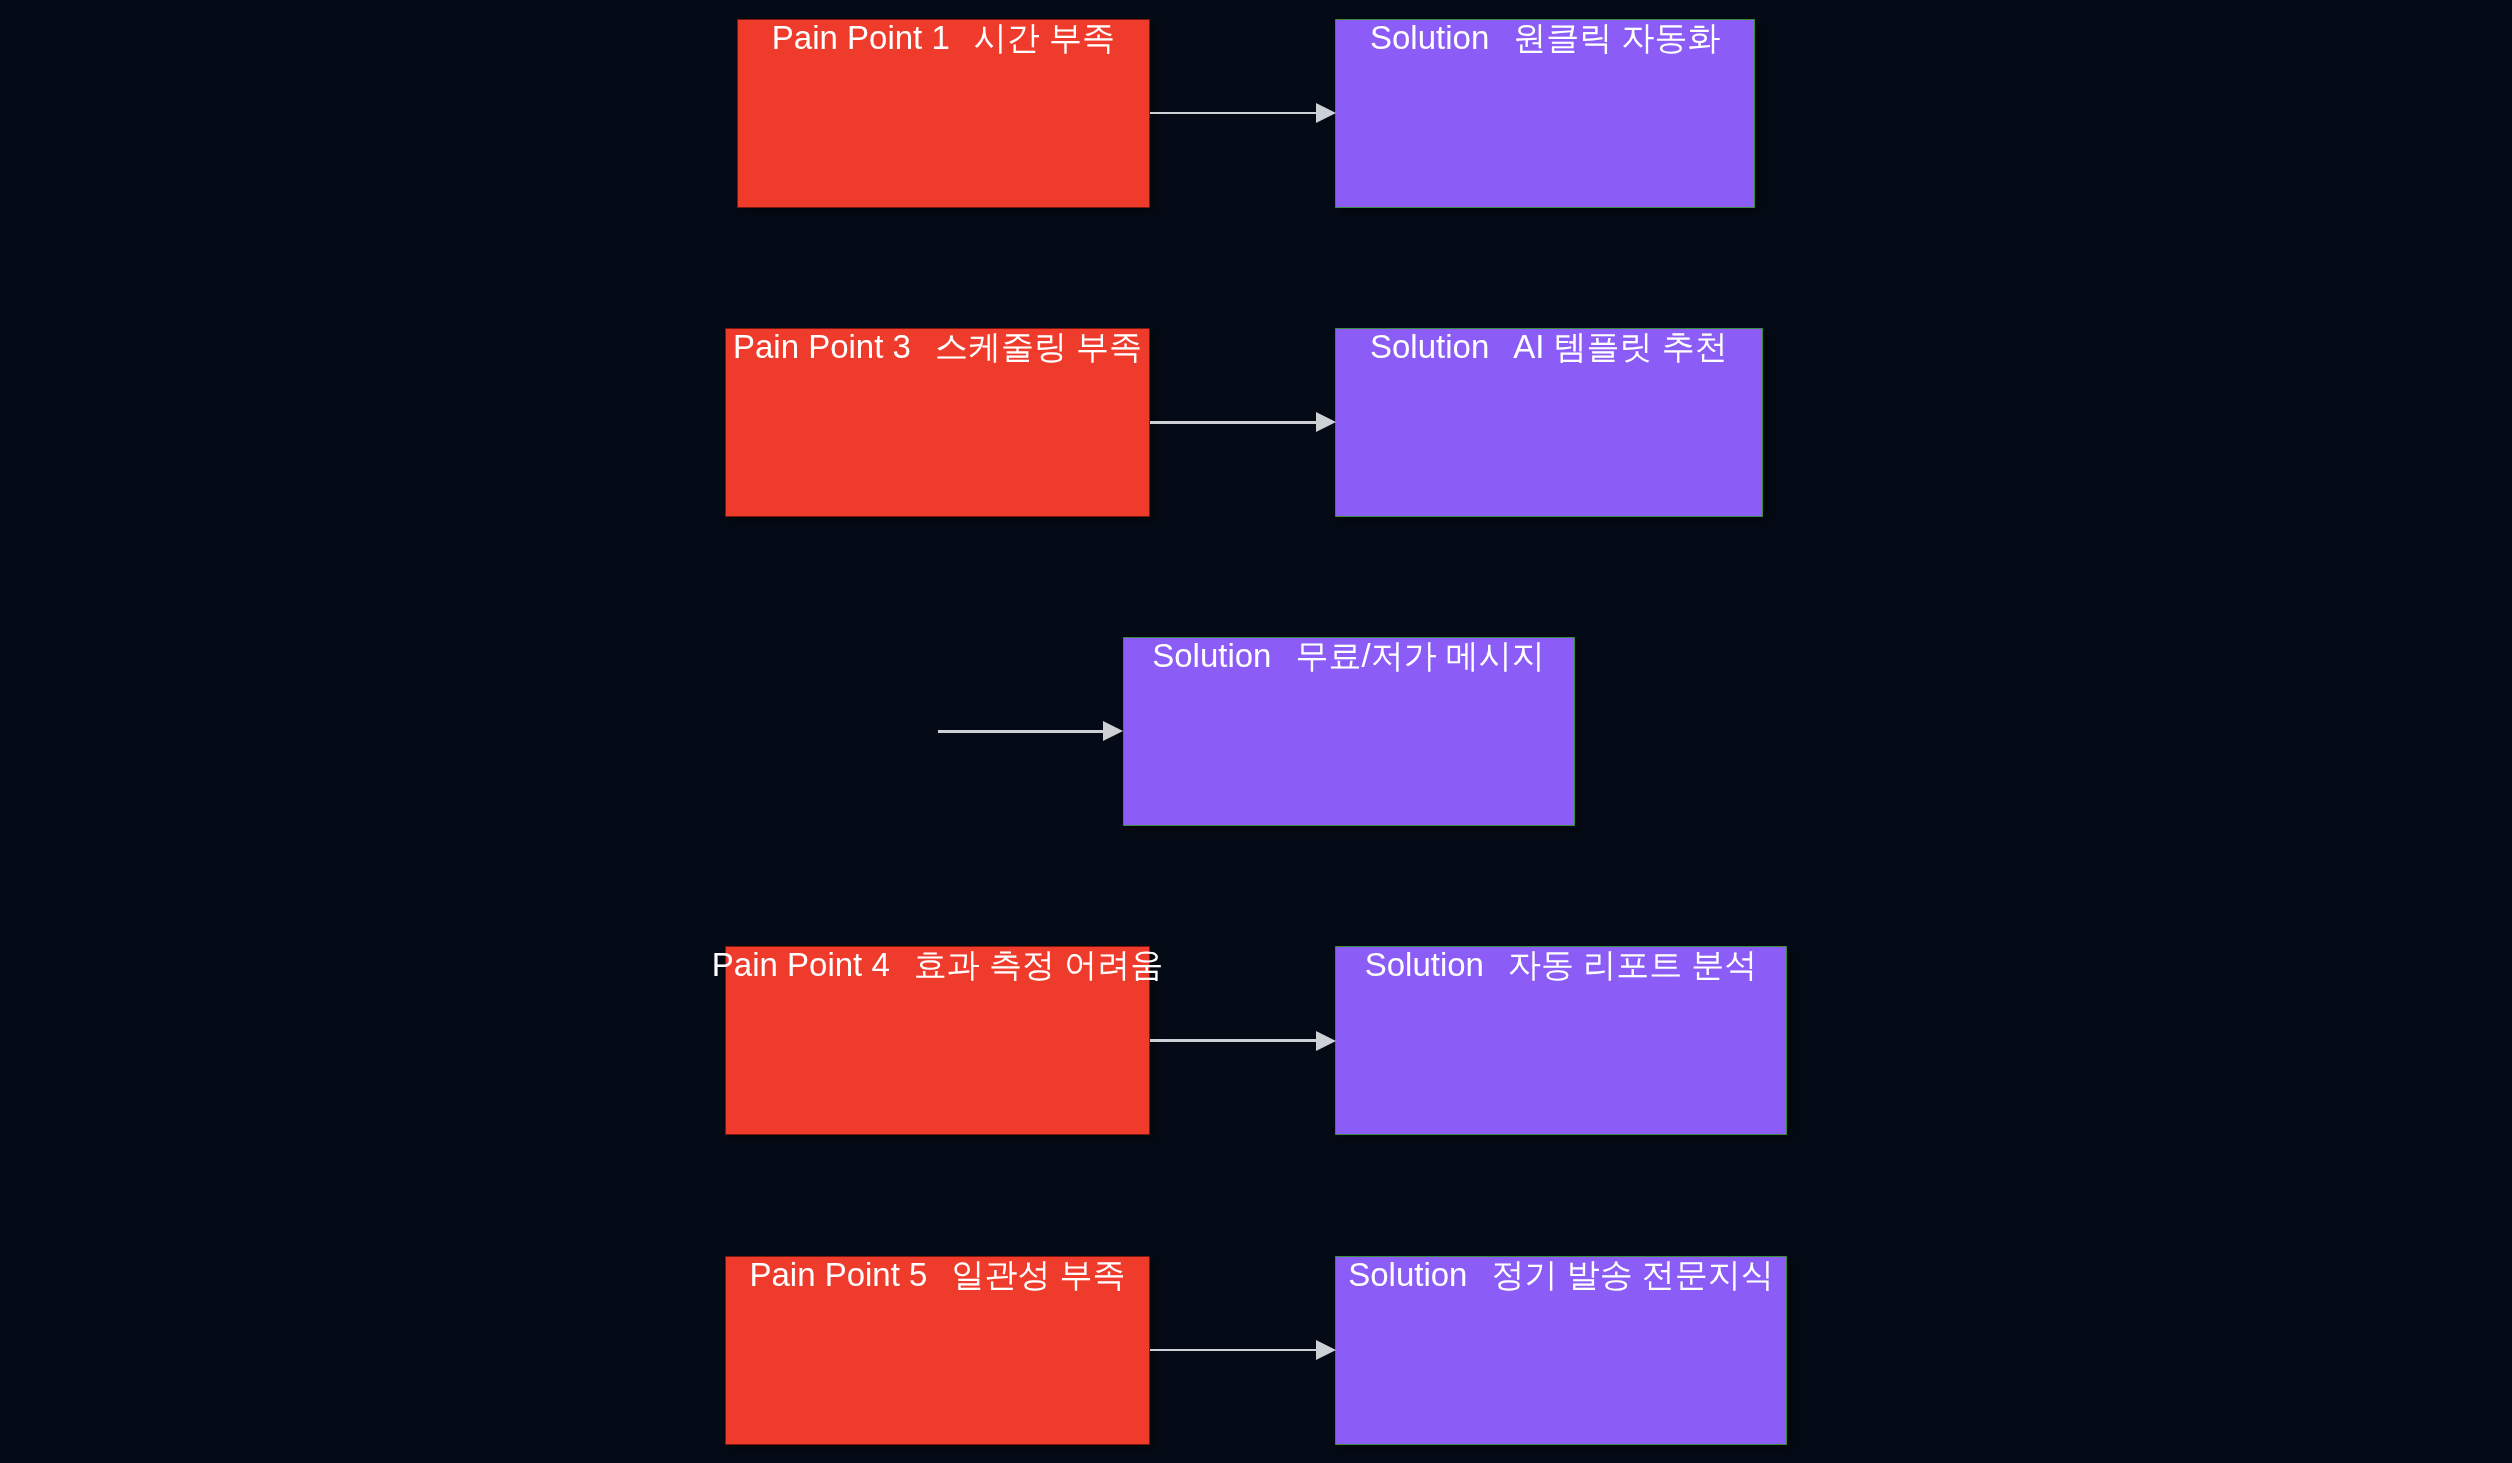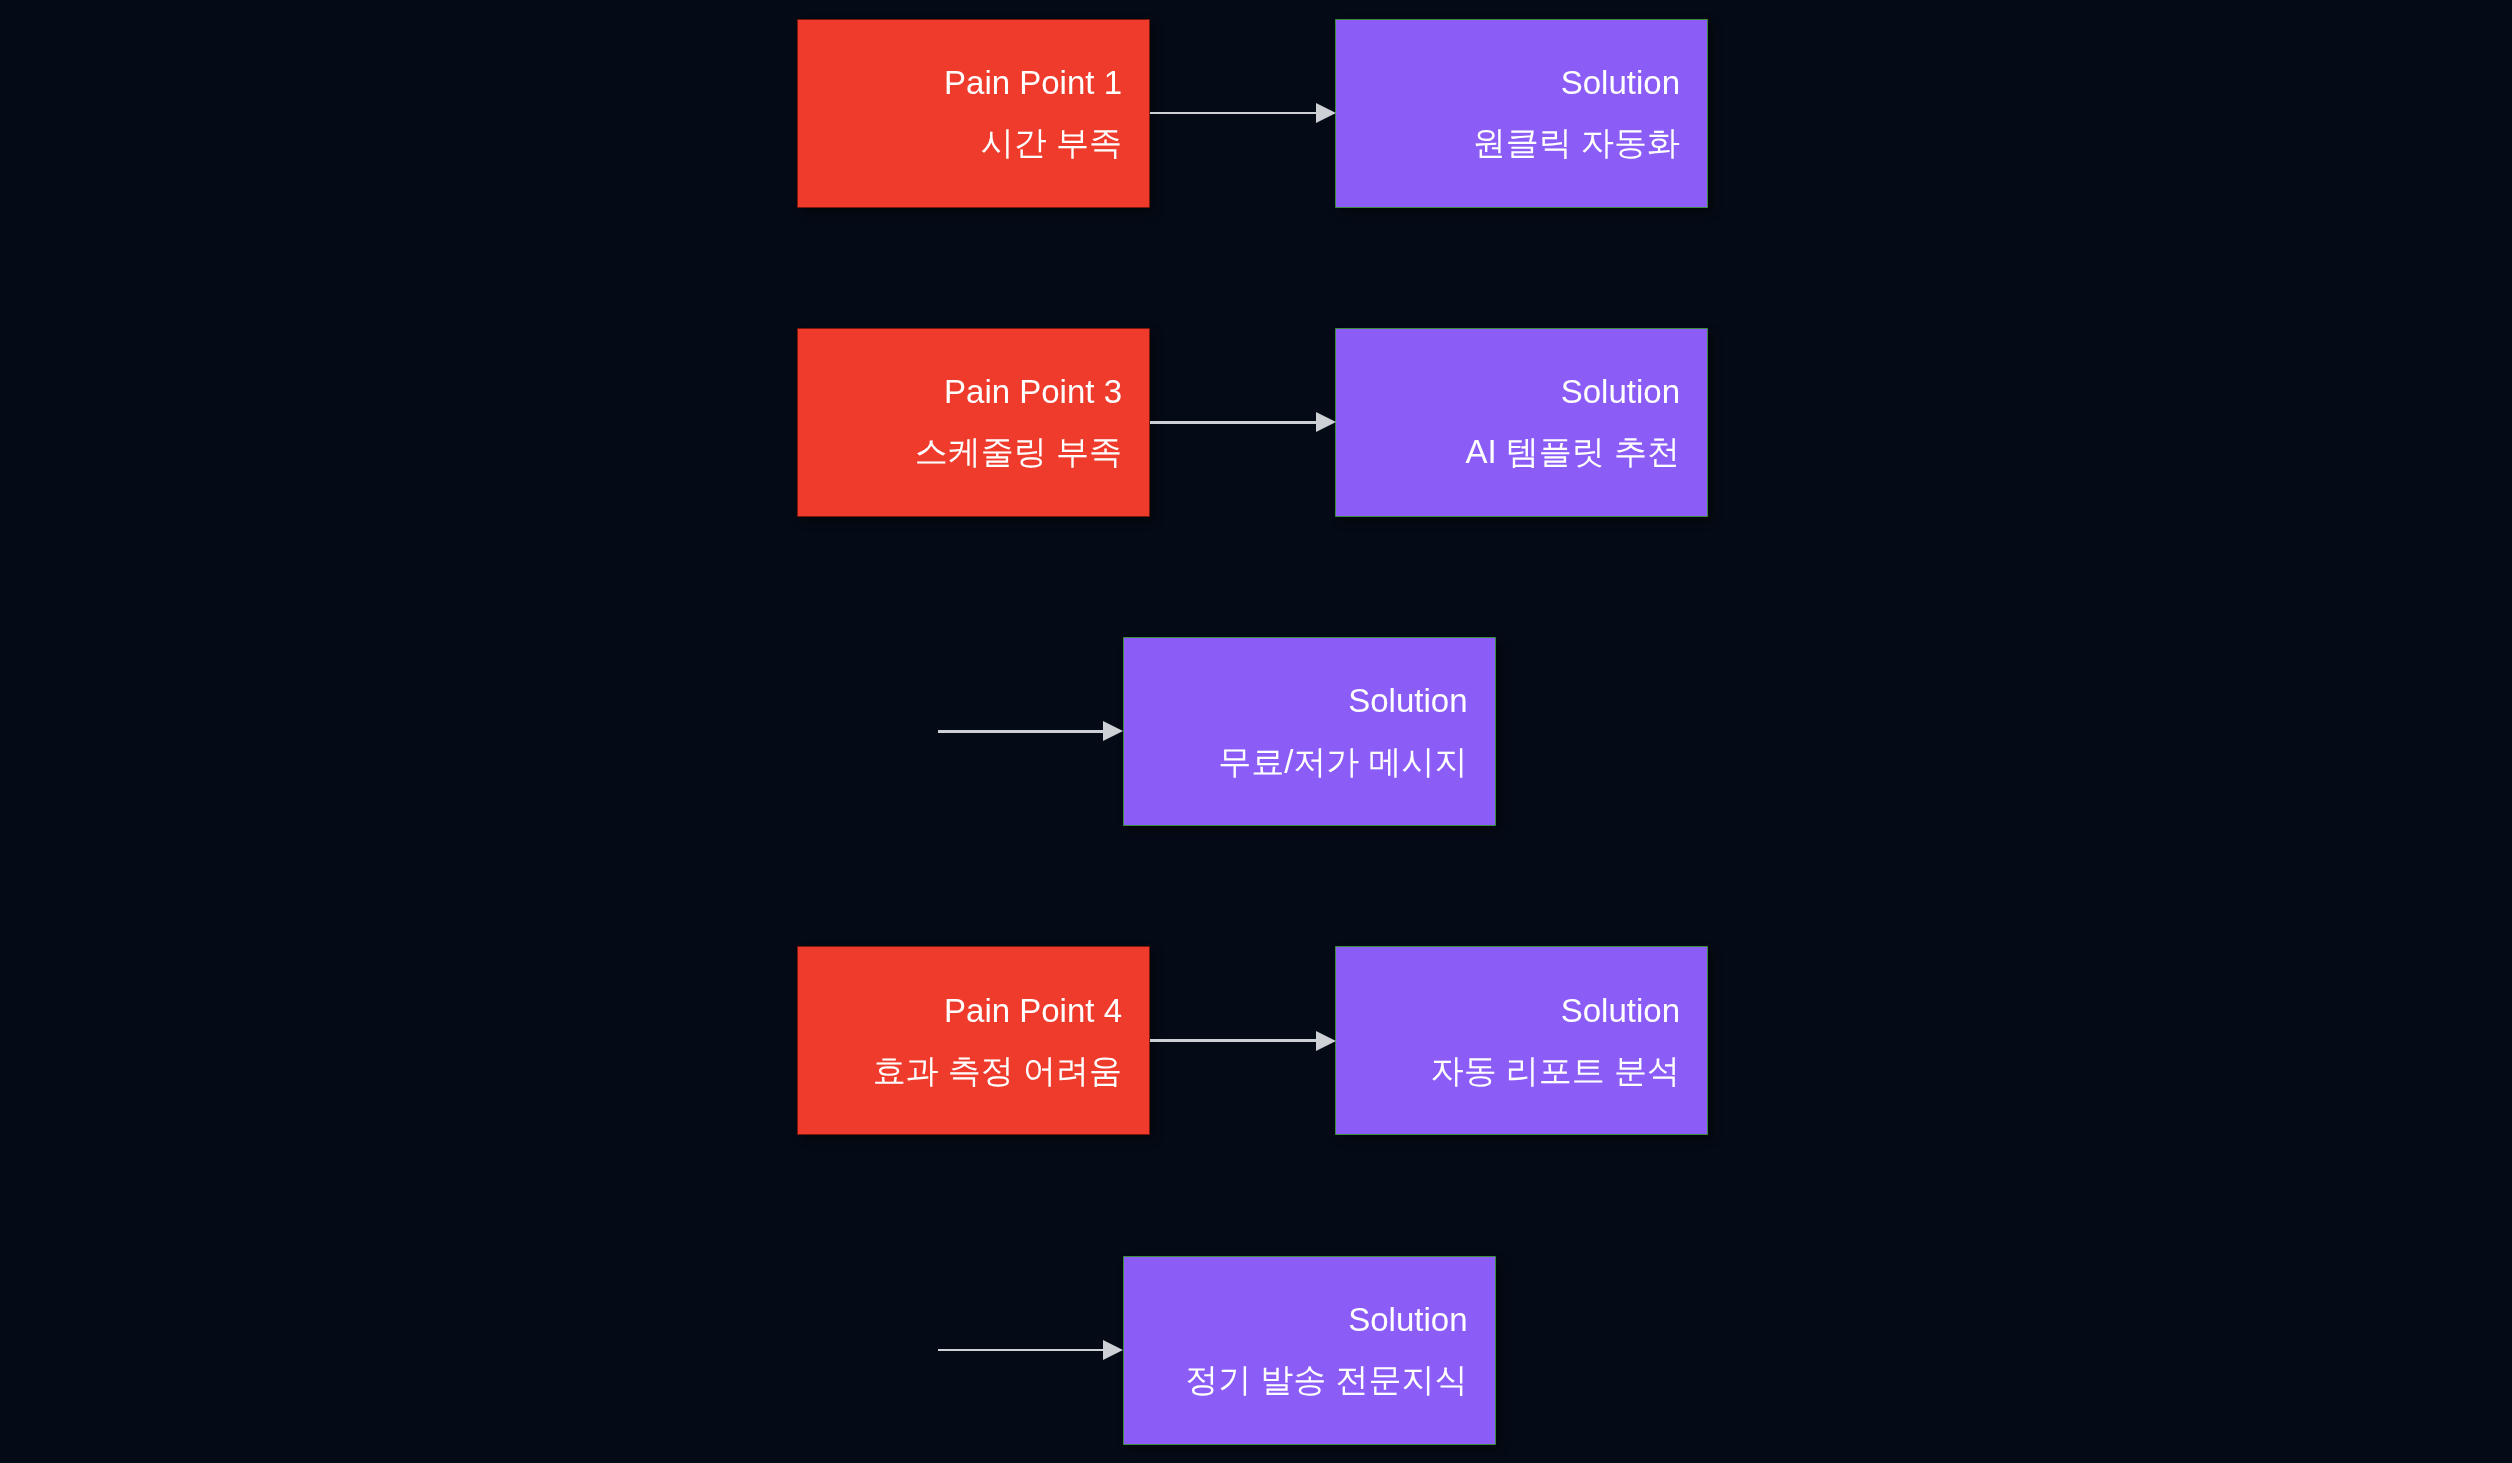--- a/index.html
+++ b/index.html
@@ -28,25 +28,25 @@
   }
   .col { display: flex; align-items: center; }
   .pain-col  { width: 425px; justify-content: flex-end; }
   .arrow-col { width: 185px; justify-content: stretch; }
   .sol-col   { width: 452px; justify-content: flex-start; }
 
   .box {
     height: 189px;
     box-sizing: border-box;
     display: flex;
-    flex-direction: column;
+    flex-direction: row;
     justify-content: center;
-    align-items: flex-end;
+    align-items: flex-start;
     gap: 24px;
-    padding: 0 27px;
+    padding: 0 34px;
     color: #ffffff;
     font-size: 33px;
     border-radius: 0.9px;
     box-shadow: 4.6px 4.6px 8.3px rgba(0,0,0,0.45);
   }
   .pain-box {
     background: #ee3b2c;
     border: 1.8px solid #7e170c;
     min-width: 353px;
   }
@@ -164,20 +164,26 @@
     </div>
     <div class="col sol-col">
       <div class="box sol-box">
         <div class="box-title">Solution</div>
         <div class="box-subtitle">자동 리포트 분석</div>
       </div>
     </div>
   </div>
 
   <div class="row">
+    <div class="col pain-col">
+      <div class="box pain-box">
+        <div class="box-title">Pain Point 5</div>
+        <div class="box-subtitle">일관성 부족</div>
+      </div>
+    </div>
     <div class="col arrow-col">
       <div class="arrow">
         <span class="shaft"></span>
         <span class="head"></span>
       </div>
     </div>
     <div class="col sol-col">
       <div class="box sol-box">
         <div class="box-title">Solution</div>
         <div class="box-subtitle">정기 발송 전문지식</div>

